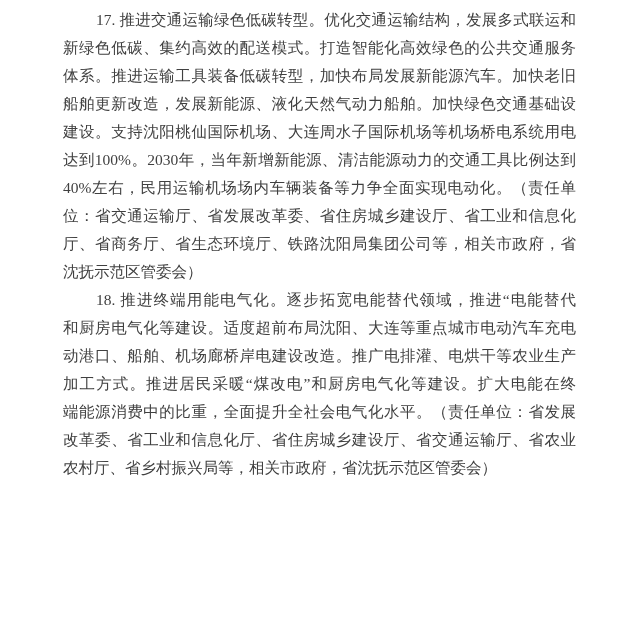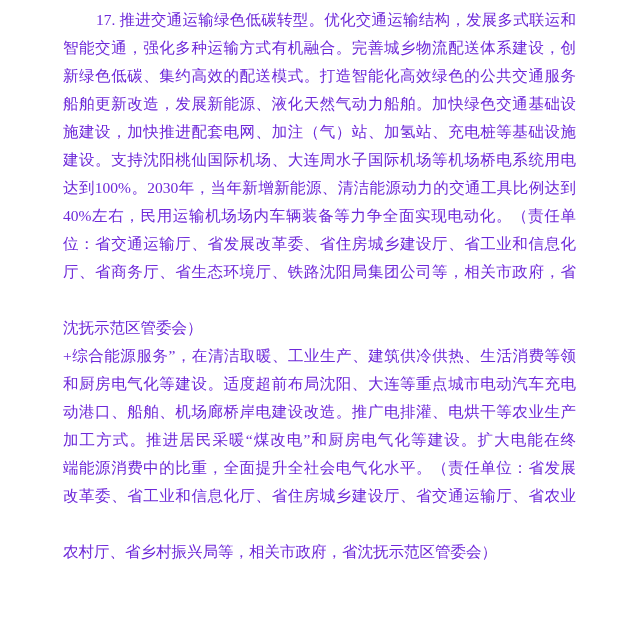--- a/index.html
+++ b/index.html
@@ -19,56 +19,54 @@
     padding: 6px 64px 0 63px;
     background: #ffffff;
   }
   .paragraph {
     margin: 0;
     padding: 0;
   }
   .line {
     font-family: "Liberation Serif", "DejaVu Serif", serif;
     font-size: 15.5px;
-    color: #6d28d9;
+    color: #404040;
     height: 28px;
     line-height: 28px;
     text-align: justify;
     text-align-last: justify;
     overflow: hidden;
   }
   .line.indent {
     text-indent: 33px;
   }
   .line.para-end {
     text-align-last: left;
-    margin-top: 28px;
   }
 </style>
 </head>
 <body>
 
 <main class="page">
 
   <section class="paragraph">
     <div class="line indent">17. 推进交通运输绿色低碳转型。优化交通运输结构，发展多式联运和</div>
-    <div class="line">智能交通，强化多种运输方式有机融合。完善城乡物流配送体系建设，创</div>
     <div class="line">新绿色低碳、集约高效的配送模式。打造智能化高效绿色的公共交通服务</div>
+    <div class="line">体系。推进运输工具装备低碳转型，加快布局发展新能源汽车。加快老旧</div>
     <div class="line">船舶更新改造，发展新能源、液化天然气动力船舶。加快绿色交通基础设</div>
-    <div class="line">施建设，加快推进配套电网、加注（气）站、加氢站、充电桩等基础设施</div>
     <div class="line">建设。支持沈阳桃仙国际机场、大连周水子国际机场等机场桥电系统用电</div>
     <div class="line">达到100%。2030年，当年新增新能源、清洁能源动力的交通工具比例达到</div>
     <div class="line">40%左右，民用运输机场场内车辆装备等力争全面实现电动化。（责任单</div>
     <div class="line">位：省交通运输厅、省发展改革委、省住房城乡建设厅、省工业和信息化</div>
     <div class="line">厅、省商务厅、省生态环境厅、铁路沈阳局集团公司等，相关市政府，省</div>
     <div class="line para-end">沈抚示范区管委会）</div>
   </section>
 
   <section class="paragraph">
-    <div class="line">+综合能源服务”，在清洁取暖、工业生产、建筑供冷供热、生活消费等领</div>
+    <div class="line indent">18. 推进终端用能电气化。逐步拓宽电能替代领域，推进“电能替代</div>
     <div class="line">和厨房电气化等建设。适度超前布局沈阳、大连等重点城市电动汽车充电</div>
     <div class="line">动港口、船舶、机场廊桥岸电建设改造。推广电排灌、电烘干等农业生产</div>
     <div class="line">加工方式。推进居民采暖“煤改电”和厨房电气化等建设。扩大电能在终</div>
     <div class="line">端能源消费中的比重，全面提升全社会电气化水平。（责任单位：省发展</div>
     <div class="line">改革委、省工业和信息化厅、省住房城乡建设厅、省交通运输厅、省农业</div>
     <div class="line para-end">农村厅、省乡村振兴局等，相关市政府，省沈抚示范区管委会）</div>
   </section>
 
 </main>
 

